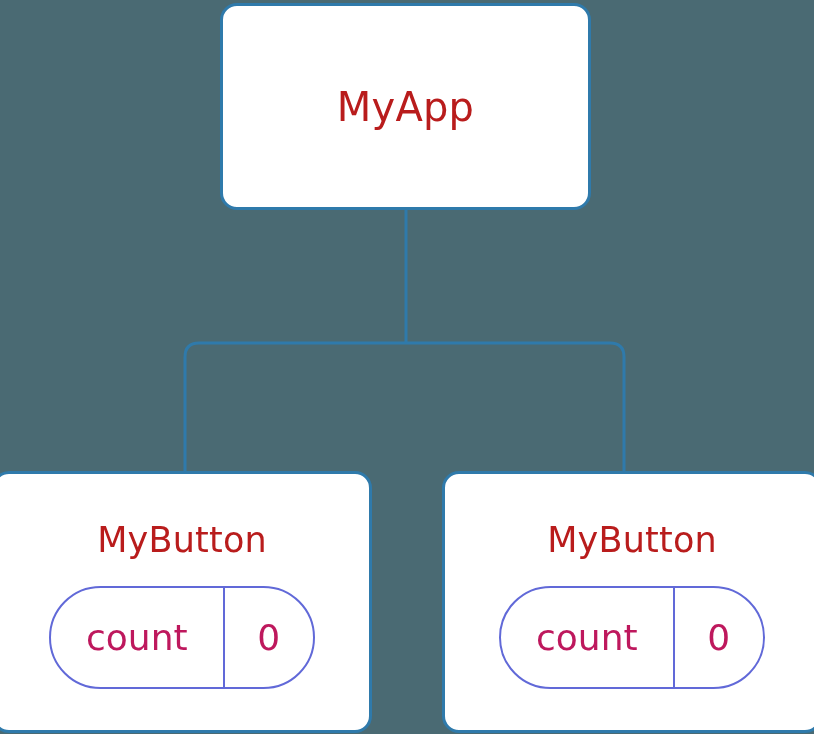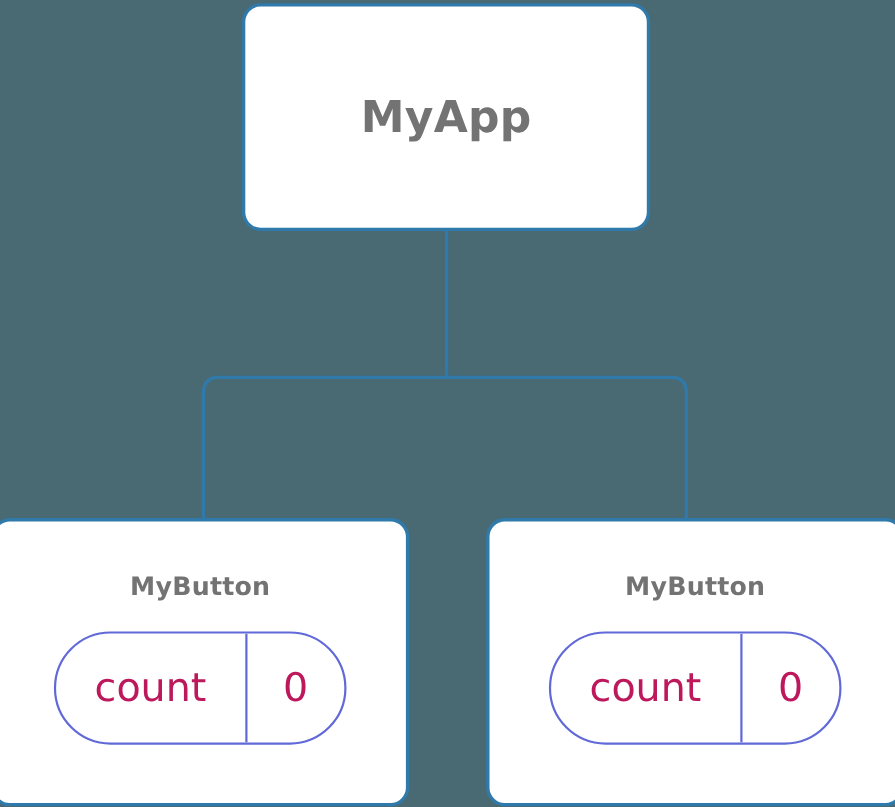--- a/index.html
+++ b/index.html
@@ -57,30 +57,29 @@
     top: 471px;
     width: 380px;
     height: 262px;
     justify-content: flex-start;
   }
 
   .node-child-left  { left: -8px;  }
   .node-child-right { left: 442px; }
 
   .node-title {
-    color: #737373;
+    color: #b91c1c;
     font-size: 40px;
     line-height: 1;
     letter-spacing: 0.2px;
     white-space: nowrap;
-    font-weight: bold;
   }
 
   .node-child .node-title {
-    font-size: 23px;
+    font-size: 35px;
     margin-top: 49px;
   }
 
   
   .state-pill {
     box-sizing: border-box;
     margin-top: 28px;
     width: 266px;
     height: 103px;
     border: 2px solid #6169d8;

